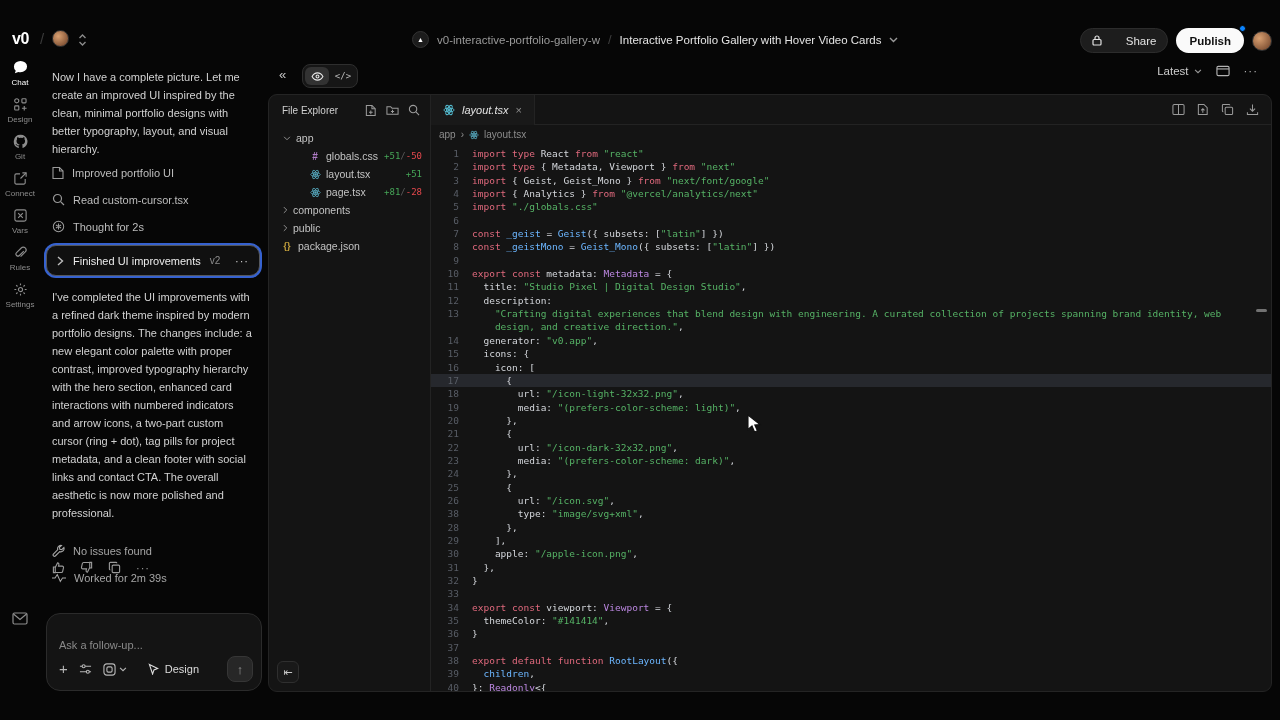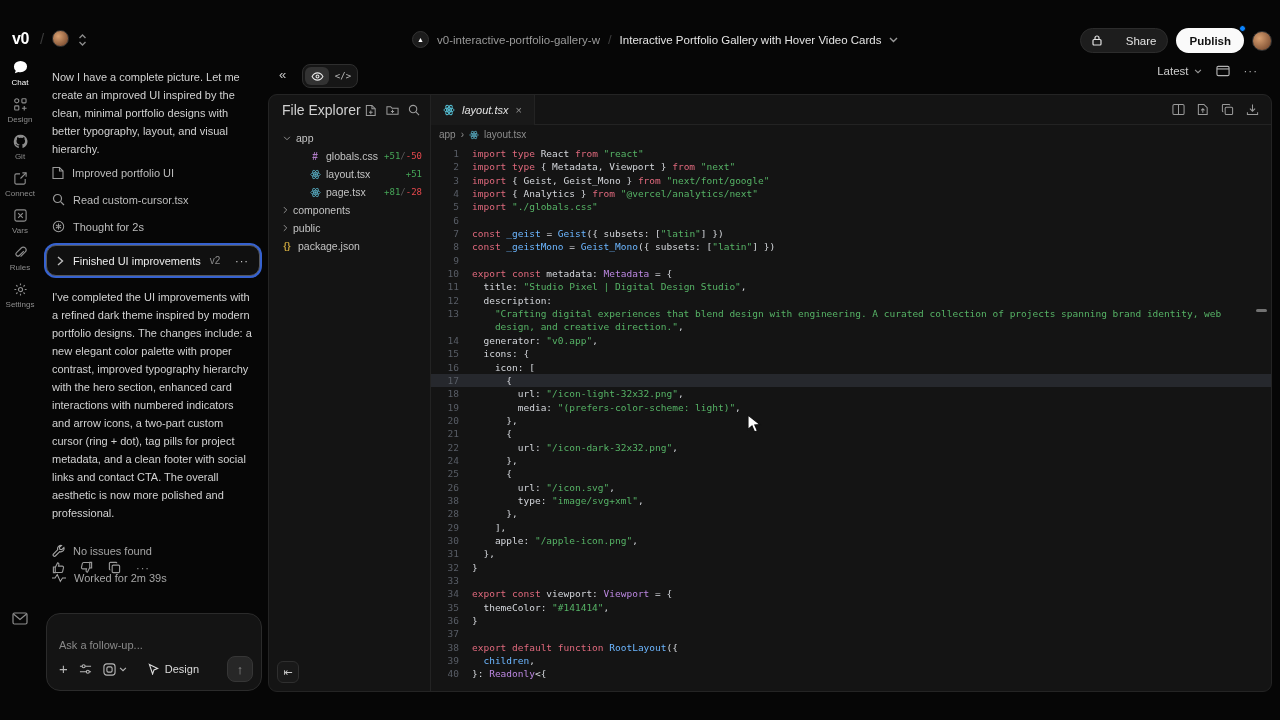--- a/index.html
+++ b/index.html
@@ -69,21 +69,21 @@
   #toolbar-right { position:absolute; right:22px; top:5px; display:flex; align-items:center; gap:14px; color:#cdcdcd; font-size:11.5px; }
   #toolbar-right .latest { display:flex; align-items:center; gap:5px; }
   #toolbar-right .more { letter-spacing:1px; color:#b3b3b3; }
 
   #editor-card { position:absolute; left:268px; top:94px; width:1004px; height:598px; background:#141414;
     border:1px solid #242424; border-radius:9px; overflow:hidden; }
 
   
   #file-explorer { position:absolute; left:0; top:0; width:162px; height:596px; border-right:1px solid #232323; }
   #fe-header { position:absolute; left:0; top:0; width:100%; height:30px; display:flex; align-items:center; padding:0 10px 0 13px; }
-  #fe-header .fe-title { color:#d0d0d0; font-size:14px; }
+  #fe-header .fe-title { color:#d0d0d0; font-size:10px; }
   #fe-header .fe-icons { margin-left:auto; display:flex; gap:9px; color:#9b9b9b; }
   .tree { position:absolute; left:0; top:34px; width:100%; }
   .tree-row { height:18px; display:flex; align-items:center; font-size:10.5px; color:#c3c3c3; padding-left:14px; gap:5px; }
   .tree-row.child { padding-left:40px; }
   .tree-row .chev { color:#8d8d8d; }
   .tree-row .diff { margin-left:auto; padding-right:8px; font-size:9px; font-family:"DejaVu Sans Mono", monospace; }
   .d-add { color:#46a758; } .d-sep { color:#5a5a5a; } .d-del { color:#e5484d; }
   .fi-hash { color:#b07cc6; font-size:10px; font-weight:700; width:12px; text-align:center; }
   .fi-braces { color:#caa53d; font-size:9px; font-weight:700; width:12px; text-align:center; }
   .fi-react { width:12px; display:flex; justify-content:center; }
@@ -472,20 +472,21 @@
         <div class="crow"><span class="lnum"></span><span class="ltxt"><span class="tk-s">    design, and creative direction."</span><span class="tk-p">,</span></span></div>
         <div class="crow"><span class="lnum">14</span><span class="ltxt"><span class="tk-p">  generator: </span><span class="tk-s">"v0.app"</span><span class="tk-p">,</span></span></div>
         <div class="crow"><span class="lnum">15</span><span class="ltxt"><span class="tk-p">  icons: {</span></span></div>
         <div class="crow"><span class="lnum">16</span><span class="ltxt"><span class="tk-p">    icon: [</span></span></div>
         <div class="crow hl"><span class="lnum">17</span><span class="ltxt"><span class="tk-p">      {</span></span></div>
         <div class="crow"><span class="lnum">18</span><span class="ltxt"><span class="tk-p">        url: </span><span class="tk-s">"/icon-light-32x32.png"</span><span class="tk-p">,</span></span></div>
         <div class="crow"><span class="lnum">19</span><span class="ltxt"><span class="tk-p">        media: </span><span class="tk-s">"(prefers-color-scheme: light)"</span><span class="tk-p">,</span></span></div>
         <div class="crow"><span class="lnum">20</span><span class="ltxt"><span class="tk-p">      },</span></span></div>
         <div class="crow"><span class="lnum">21</span><span class="ltxt"><span class="tk-p">      {</span></span></div>
         <div class="crow"><span class="lnum">22</span><span class="ltxt"><span class="tk-p">        url: </span><span class="tk-s">"/icon-dark-32x32.png"</span><span class="tk-p">,</span></span></div>
+        <div class="crow"><span class="lnum">23</span><span class="ltxt"><span class="tk-p">        media: </span><span class="tk-s">"(prefers-color-scheme: dark)"</span><span class="tk-p">,</span></span></div>
         <div class="crow"><span class="lnum">24</span><span class="ltxt"><span class="tk-p">      },</span></span></div>
         <div class="crow"><span class="lnum">25</span><span class="ltxt"><span class="tk-p">      {</span></span></div>
         <div class="crow"><span class="lnum">26</span><span class="ltxt"><span class="tk-p">        url: </span><span class="tk-s">"/icon.svg"</span><span class="tk-p">,</span></span></div>
         <div class="crow"><span class="lnum">38</span><span class="ltxt"><span class="tk-p">        type: </span><span class="tk-s">"image/svg+xml"</span><span class="tk-p">,</span></span></div>
         <div class="crow"><span class="lnum">28</span><span class="ltxt"><span class="tk-p">      },</span></span></div>
         <div class="crow"><span class="lnum">29</span><span class="ltxt"><span class="tk-p">    ],</span></span></div>
         <div class="crow"><span class="lnum">30</span><span class="ltxt"><span class="tk-p">    apple: </span><span class="tk-s">"/apple-icon.png"</span><span class="tk-p">,</span></span></div>
         <div class="crow"><span class="lnum">31</span><span class="ltxt"><span class="tk-p">  },</span></span></div>
         <div class="crow"><span class="lnum">32</span><span class="ltxt"><span class="tk-p">}</span></span></div>
         <div class="crow"><span class="lnum">33</span><span class="ltxt"></span></div>

